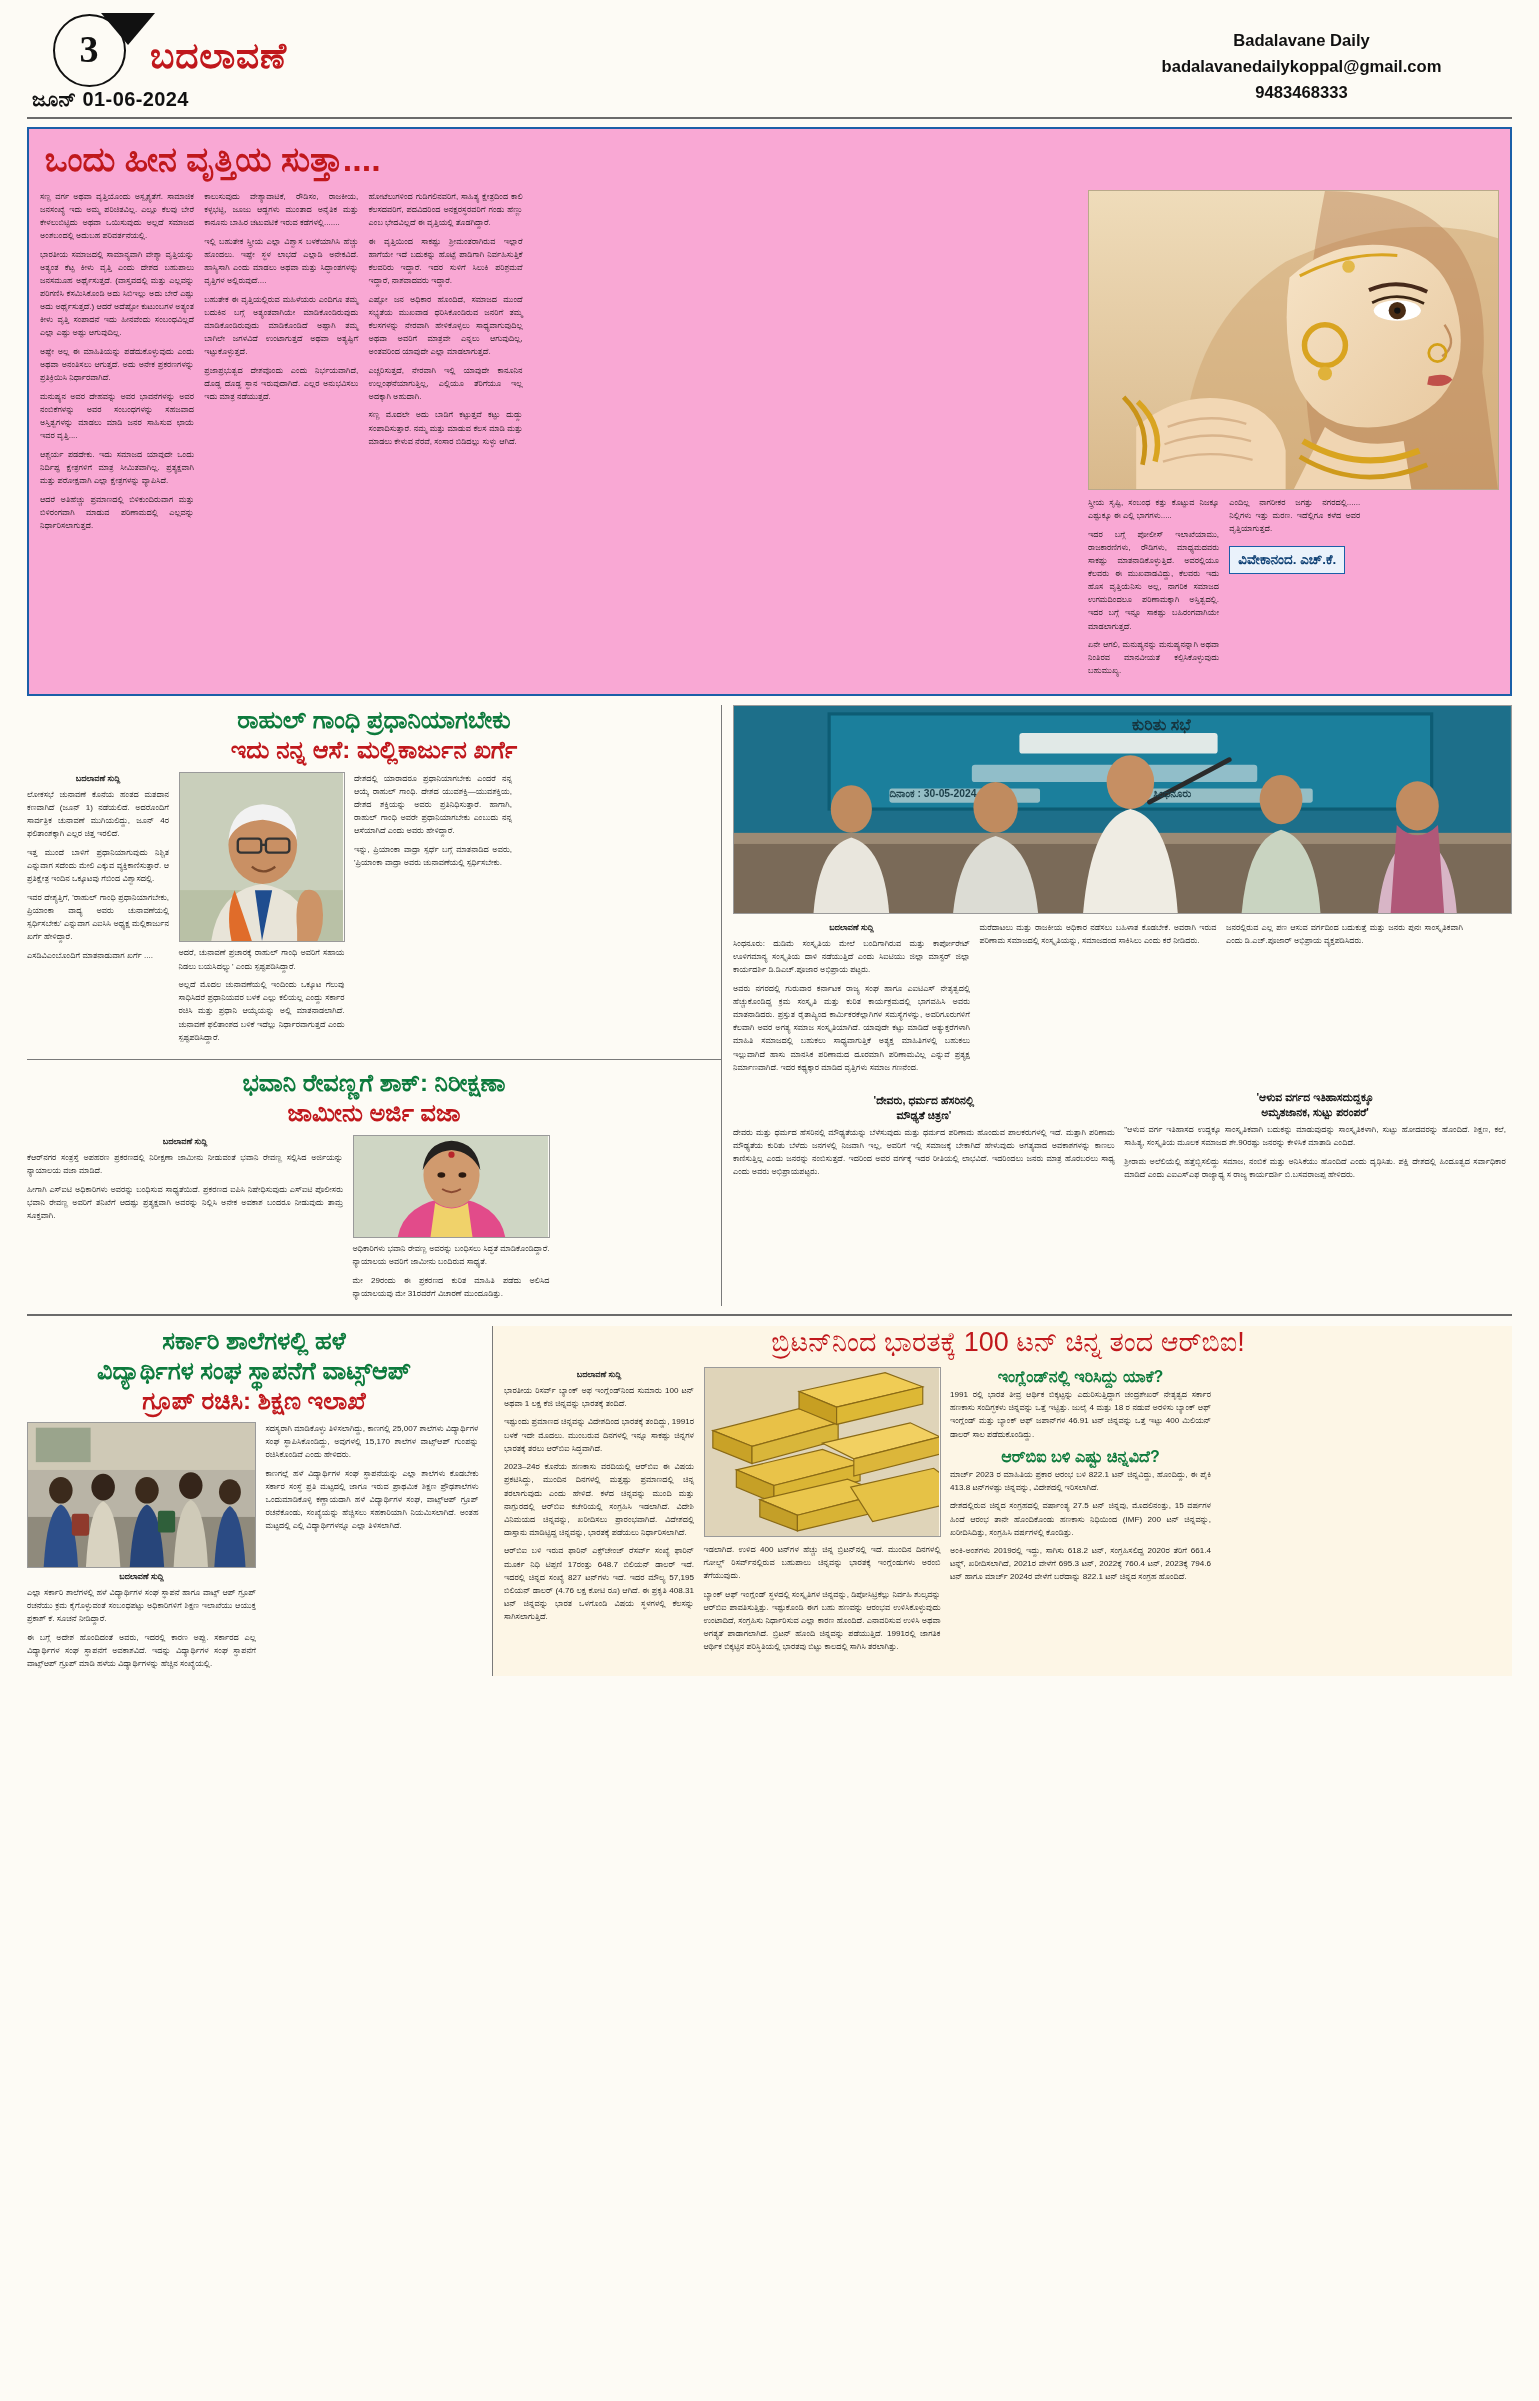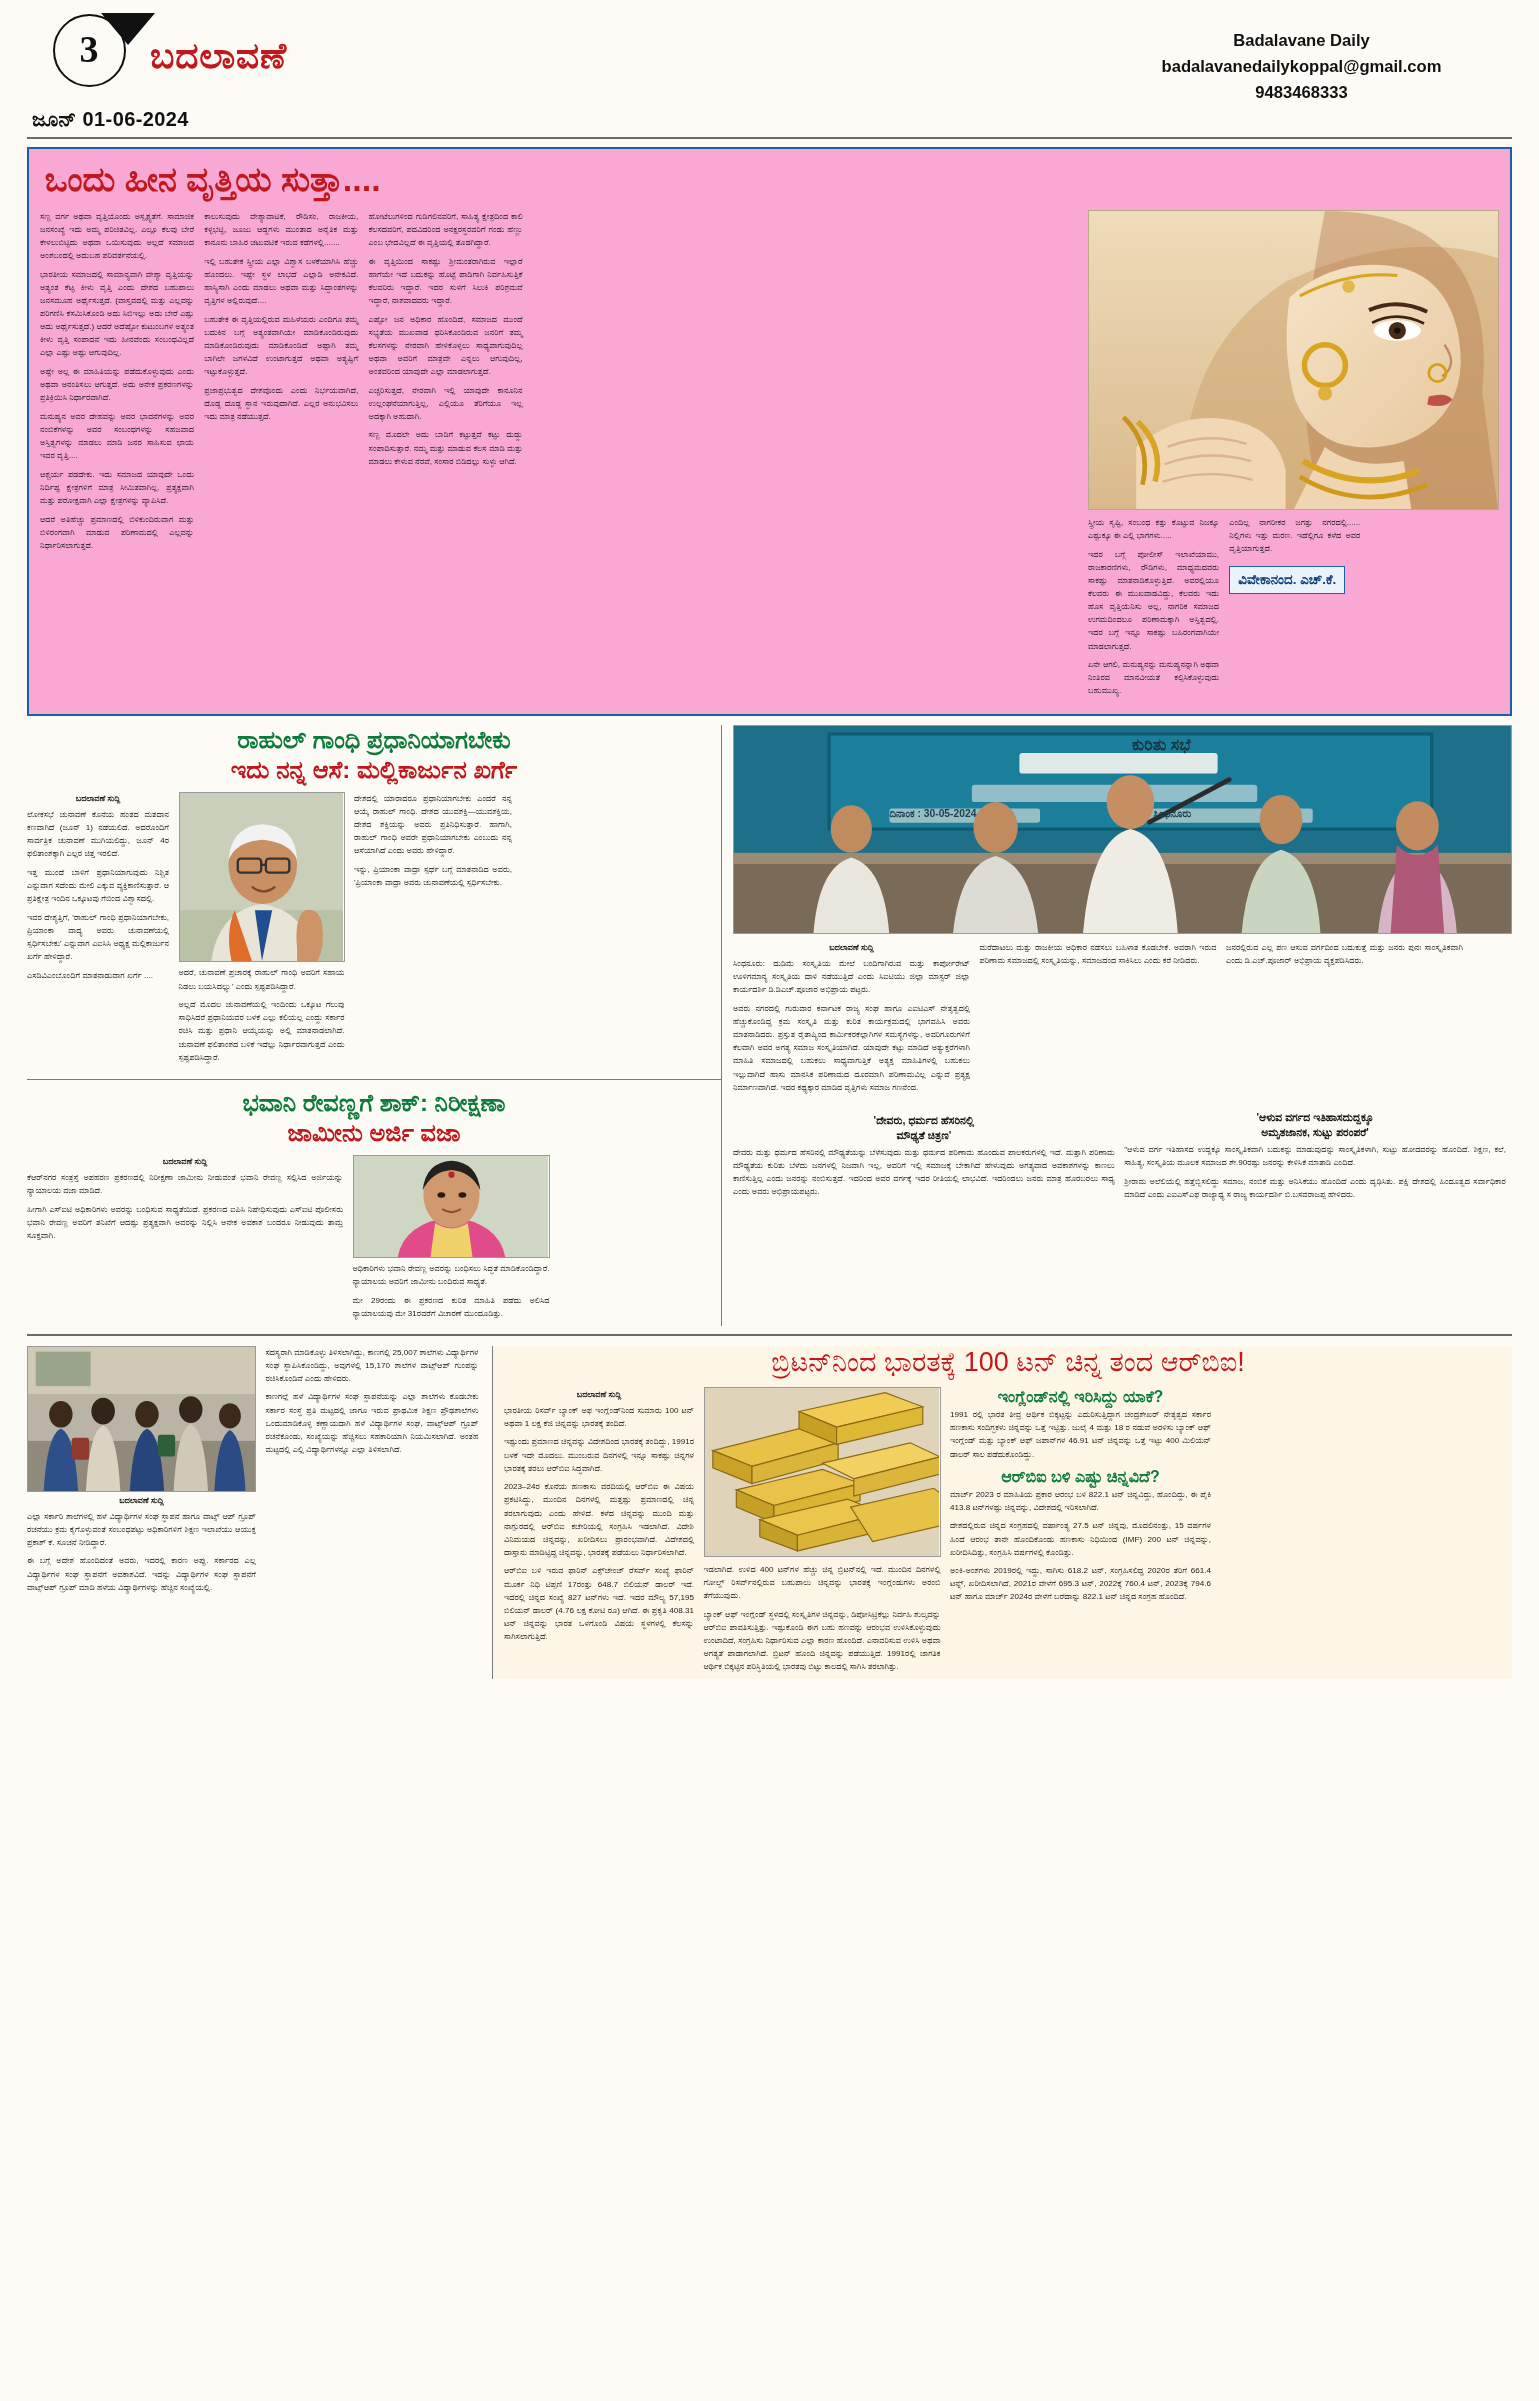--- a/index.html
+++ b/index.html
@@ -47,21 +47,21 @@
   .badge-tri {
     position: absolute;
     left: 46px; top: -3.2px;
     width: 0; height: 0;
     border-left: 27px solid transparent;
     border-right: 27px solid transparent;
     border-top: 32px solid #111;
     z-index: 3;
   }
   .badge-date {
-    margin-top: 21px;
+    margin-top: 1px;
     font-size: 20px;
     font-weight: bold;
     letter-spacing: 0.4px;
     white-space: nowrap;
   }
   .paper-title {
     flex: 1;
     text-align: left;
     padding-top: 20.5px;
   }
@@ -497,20 +497,25 @@
         </div>
       </div>
     </div>
   </div>
 
   <div class="thick-rule"></div>
 
   <div class="bottom">
 
     <div class="bot-left">
+      <div class="sec-head">
+        <div>ಸರ್ಕಾರಿ ಶಾಲೆಗಳಲ್ಲಿ ಹಳೆ</div>
+        <div>ವಿದ್ಯಾರ್ಥಿಗಳ ಸಂಘ ಸ್ಥಾಪನೆಗೆ ವಾಟ್ಸ್‌ಆಪ್</div>
+        <div class="r">ಗ್ರೂಪ್ ರಚಿಸಿ: ಶಿಕ್ಷಣ ಇಲಾಖೆ</div>
+      </div>
 
       <div class="cols2">
         <div style="width:229px;">
           <div class="photo" style="height:146px;">
             <svg viewBox="0 0 290 185" preserveAspectRatio="none">
               <rect width="290" height="185" fill="#b9b4a6"></rect>
               <rect y="120" width="290" height="65" fill="#8f8a7c"></rect>
               <rect y="0" width="290" height="60" fill="#cfc9b6"></rect>
               <rect x="10" y="6" width="70" height="44" fill="#9aa48c"></rect>
               <g>

